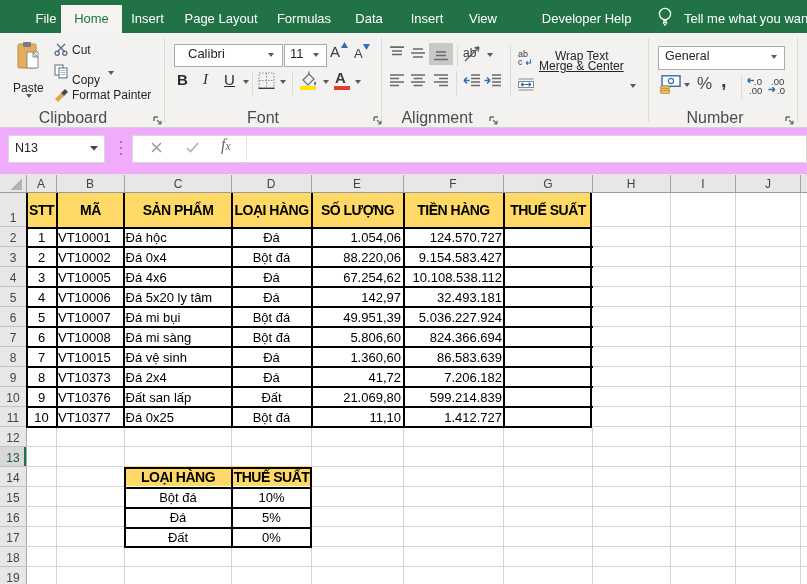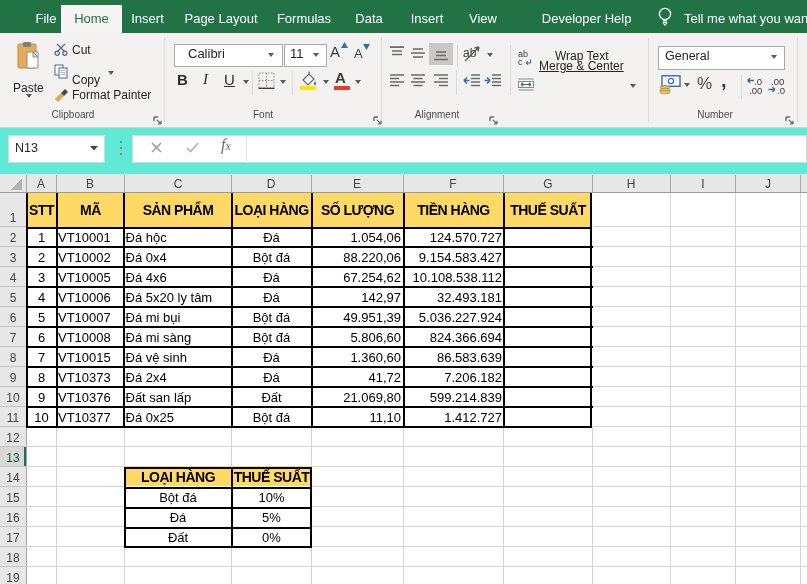--- a/index.html
+++ b/index.html
@@ -6,27 +6,27 @@
   body{font-family:"Liberation Sans",sans-serif;}
   #app{position:relative;width:807px;height:584px;overflow:hidden;background:#fff;}
   .abs{position:absolute;}
   
   #tabbar{position:absolute;left:0;top:0;width:807px;height:33px;background:#217346;}
   .tab{position:absolute;top:5px;height:28px;line-height:28px;color:#fff;font-size:13px;text-align:center;}
   #hometab{position:absolute;left:61px;top:5px;width:61px;height:28px;background:#f5f4f2;color:#217346;font-size:13px;line-height:28px;text-align:center;}
   
   #ribbon{position:absolute;left:0;top:33px;width:807px;height:94px;background:#f3f2f0;border-bottom:1px solid #d5d2ce;}
   .gsep{position:absolute;top:5px;height:84px;width:1px;background:#dcdad6;}
-  .glabel{position:absolute;top:76px;height:16px;font-size:10px;color:#4b4b4b;text-align:center;}
+  .glabel{position:absolute;top:76px;height:16px;font-size:16px;color:#4b4b4b;text-align:center;}
   .rtext{position:absolute;font-size:12px;color:#252525;white-space:nowrap;}
   .caret{position:absolute;width:0;height:0;border-left:3.5px solid transparent;border-right:3.5px solid transparent;border-top:4px solid #5a5a5a;}
   .combo{position:absolute;background:#fff;border:1px solid #ababab;}
   .launch{position:absolute;width:10px;height:10px;}
   
-  #fbar{position:absolute;left:0;top:128px;width:807px;height:46px;background:#5eead4;}
+  #fbar{position:absolute;left:0;top:128px;width:807px;height:46px;background:#f0abfc;}
   #namebox{position:absolute;left:8px;top:7px;width:97px;height:28px;background:#fff;border:1px solid #d9d7d3;box-sizing:border-box;}
   #fxbox{position:absolute;left:132px;top:7px;width:675px;height:28px;background:#fff;border:1px solid #d9d7d3;box-sizing:border-box;}
 </style>
 </head>
 <body>
 <div id="app">
 
   <div id="tabbar">
     <div class="tab" style="left:24px;width:44px;">File</div>
     <div id="hometab">Home</div>

